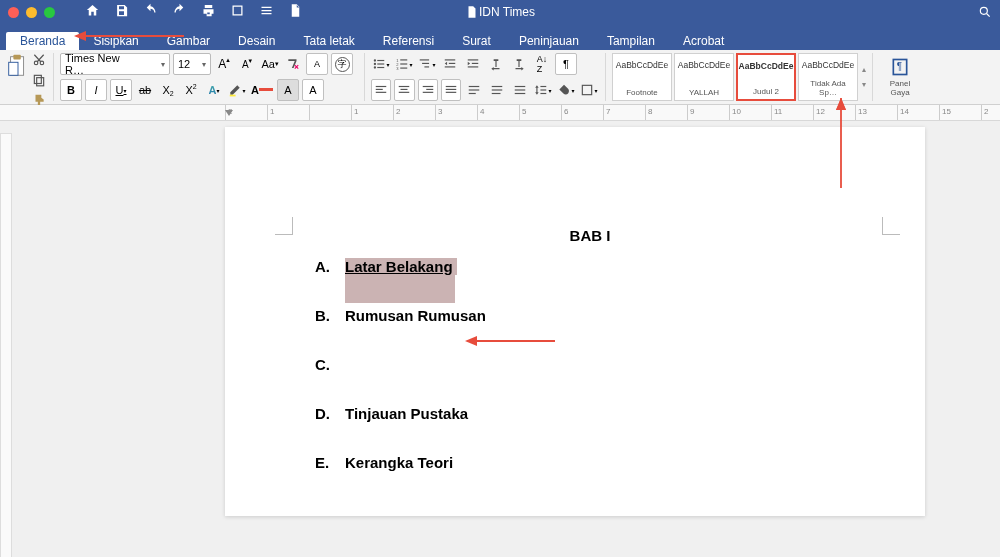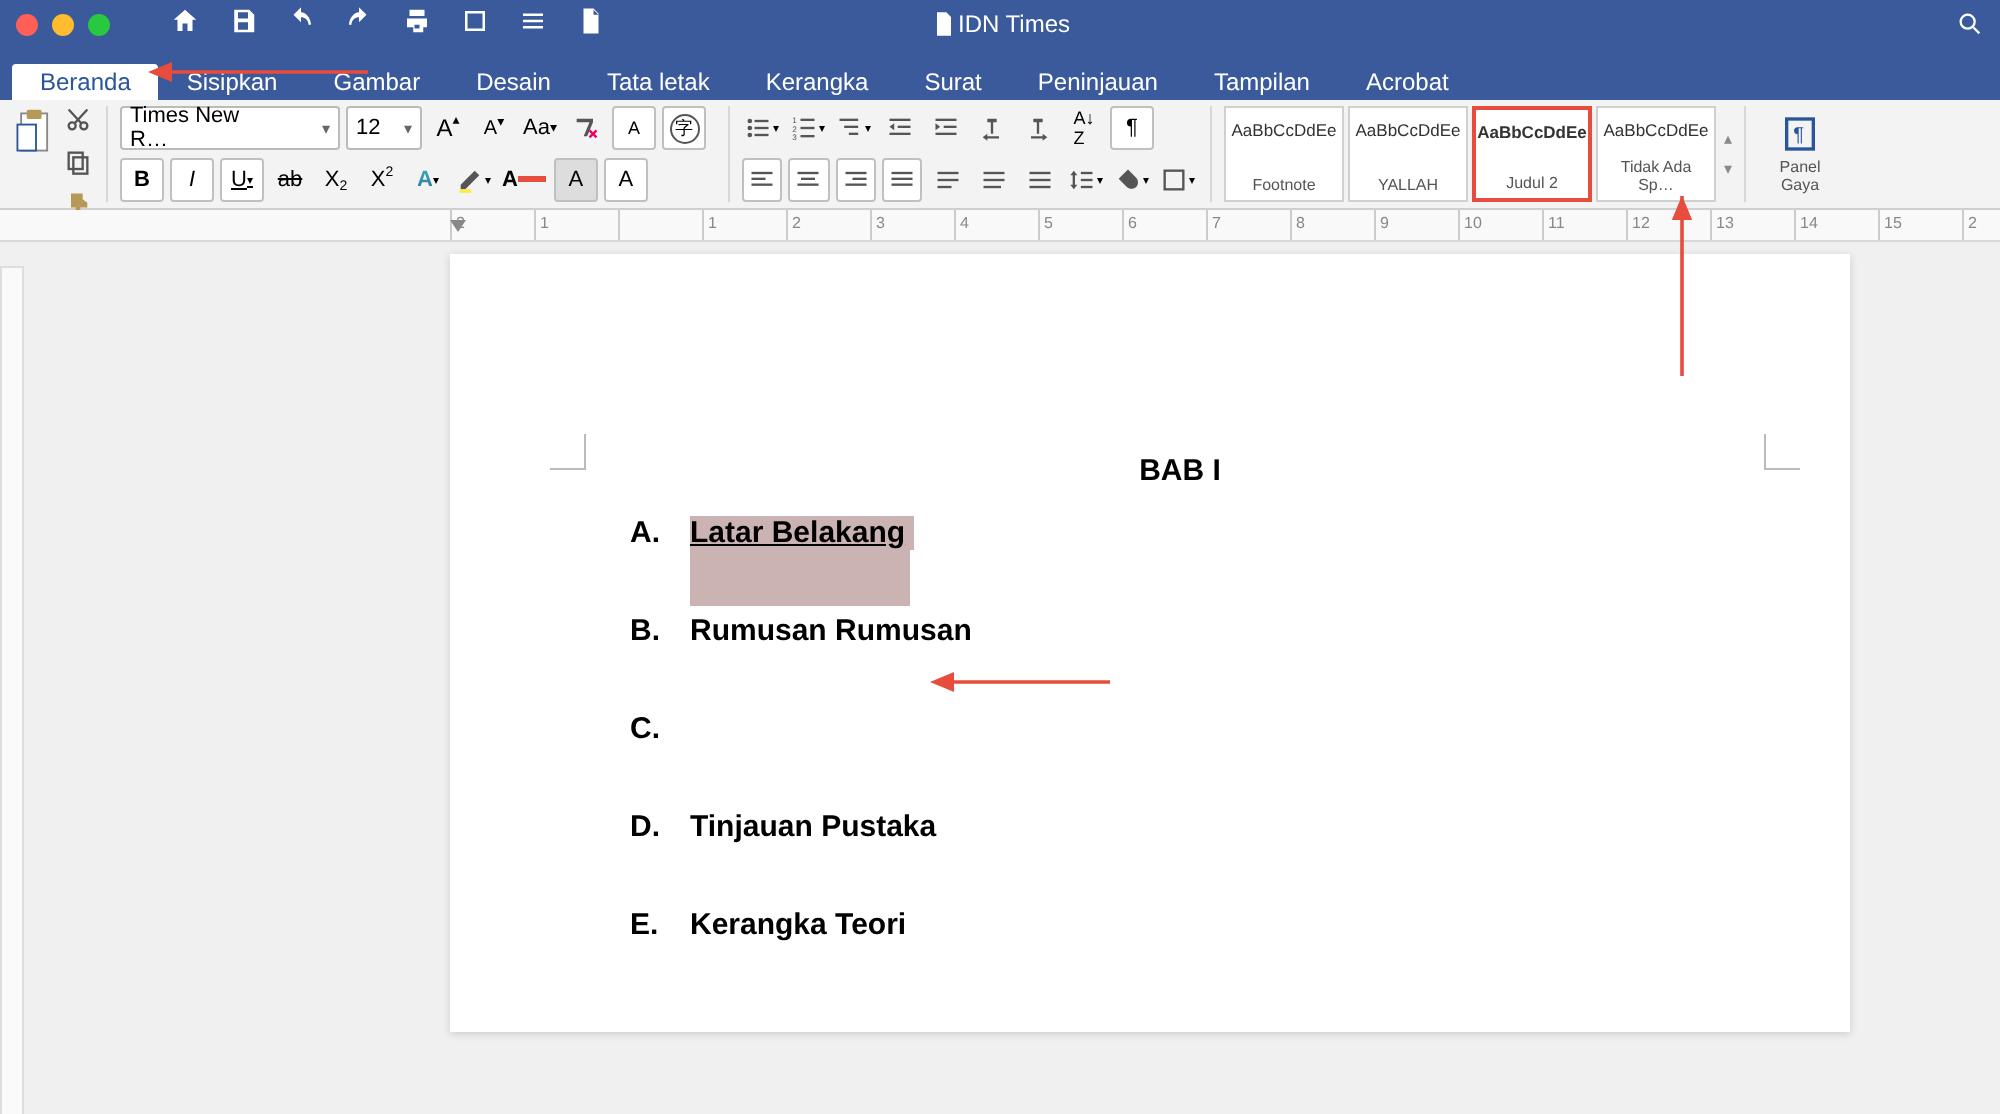--- a/index.html
+++ b/index.html
@@ -130,21 +130,21 @@
       </svg>
   </div>
 </div>
 
 <div class="menubar">
   <div class="tab active">Beranda</div>
   <div class="tab">Sisipkan</div>
   <div class="tab">Gambar</div>
   <div class="tab">Desain</div>
   <div class="tab">Tata letak</div>
-  <div class="tab">Kerangka</div>
+  <div class="tab">Referensi</div>
   <div class="tab">Surat</div>
   <div class="tab">Peninjauan</div>
   <div class="tab">Tampilan</div>
   <div class="tab">Acrobat</div>
 </div>
 
 <div class="ribbon">
 
   <div class="group clipboard">
     <div style="display:flex;gap:0;align-items:flex-start;">

